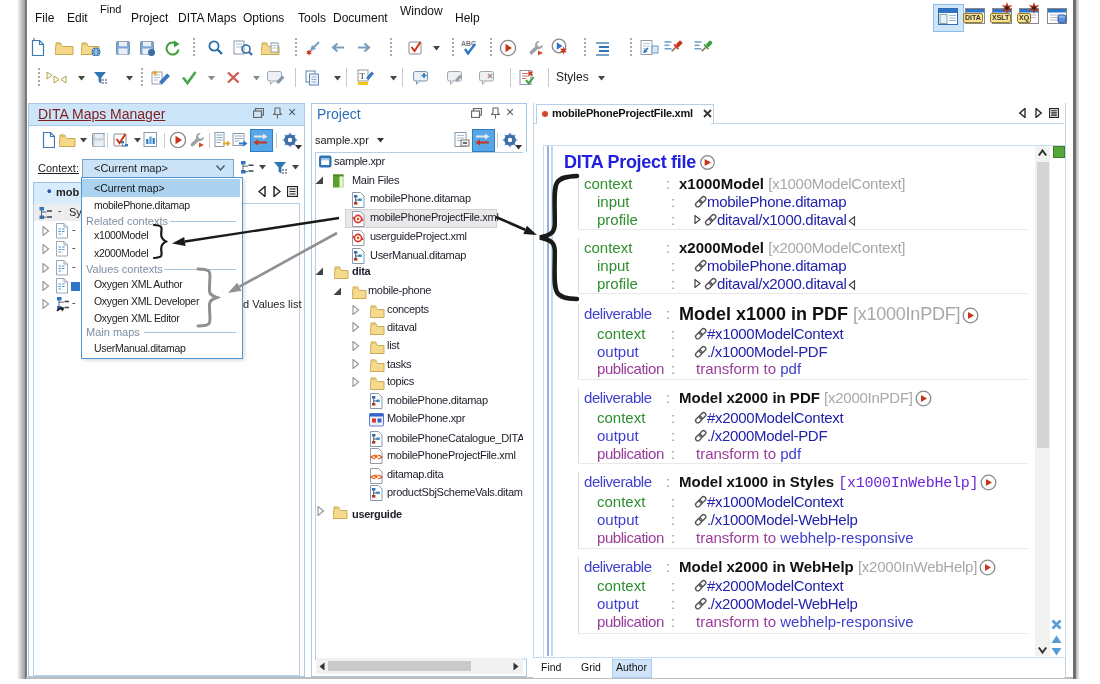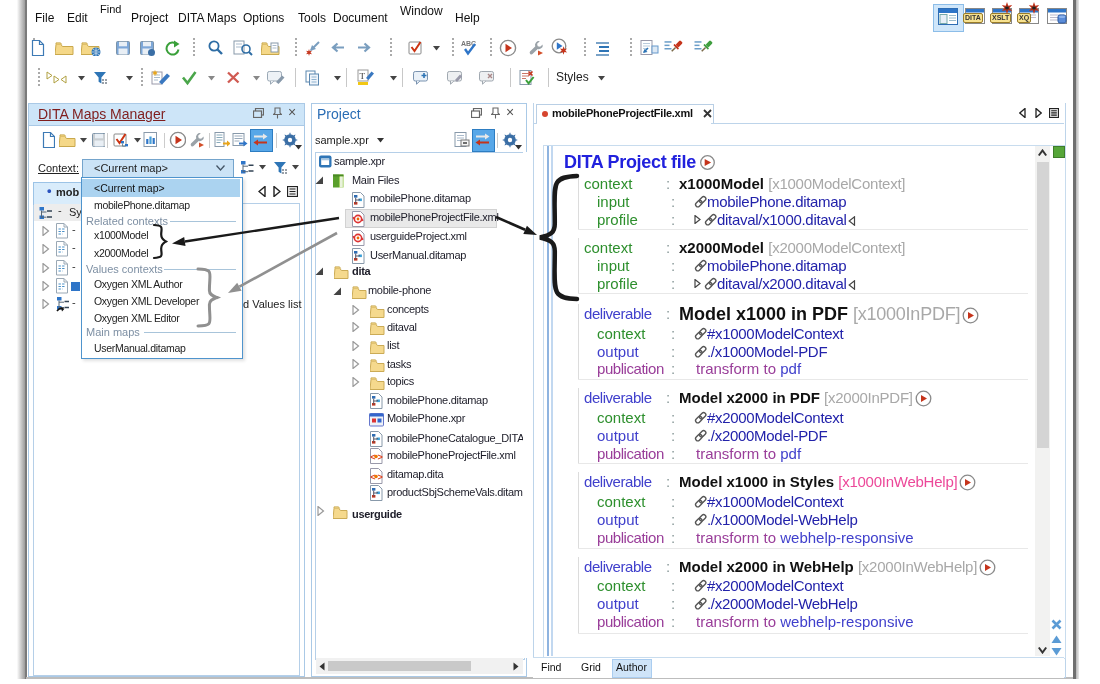--- a/index.html
+++ b/index.html
@@ -831,21 +831,21 @@
     </g>
   </svg>
 <div class="abs" style="left:707px;top:426.9px;white-space:nowrap;font-size:15px;line-height:18px;color:#2222aa;letter-spacing:-0.3px;">./x2000Model-PDF</div>
 <div class="abs" style="left:597px;top:444.6px;white-space:nowrap;font-size:15px;line-height:18px;color:#993d99;letter-spacing:-0.45px;">publication</div>
 <div class="abs" style="left:671px;top:444.6px;white-space:nowrap;font-size:15px;line-height:18px;color:#8a9a9a;">:</div>
 <div class="abs" style="left:696px;top:444.6px;white-space:nowrap;font-size:15px;line-height:18px;"><span style="color:#993d99;">transform to</span> <span style="color:#4040cc;">pdf</span></div>
 <div class="abs" style="left:578px;top:472px;width:1px;height:75.5px;background:#dcdcdc;"></div>
 <div class="abs" style="left:578px;top:547.5px;width:450px;height:1px;background:#e8e8e8;"></div>
 <div class="abs" style="left:584px;top:473.1px;white-space:nowrap;font-size:15px;line-height:18px;color:#4040cc;letter-spacing:-0.45px;">deliverable</div>
 <div class="abs" style="left:666px;top:473.1px;white-space:nowrap;font-size:15px;line-height:18px;color:#8a9a9a;">:</div>
-<div class="abs" style="left:679px;top:473.1px;white-space:nowrap;font-size:15px;line-height:18px;"><b style="color:#111;">Model x1000 in Styles</b> <span style="color:#ec4899;letter-spacing:-0.25px;">[x1000InWebHelp]</span><svg width="17" height="17" viewBox="0 0 17 17" style="vertical-align:-4px;margin-left:2px;">
+<div class="abs" style="left:679px;top:473.1px;white-space:nowrap;font-size:15px;line-height:18px;"><b style="color:#111;">Model x1000 in Styles</b> <span style="color:#6d28d9;letter-spacing:-0.25px;font-family:Liberation Mono, monospace;">[x1000InWebHelp]</span><svg width="17" height="17" viewBox="0 0 17 17" style="vertical-align:-4px;margin-left:2px;">
       <circle cx="8.5" cy="8.5" r="7.3" fill="#fff" stroke="#8a8a8a" stroke-width="1.3"></circle>
       <path d="M6 5 L12 8.5 L6 12 z" fill="#c5341b"></path>
     </svg></div>
 <div class="abs" style="left:597px;top:493.3px;white-space:nowrap;font-size:15px;line-height:18px;color:#2d8f2d;">context</div>
 <div class="abs" style="left:671px;top:493.3px;white-space:nowrap;font-size:15px;line-height:18px;color:#8a9a9a;">:</div>
 <svg class="abs" style="left:694px;top:495.3px;" width="13" height="13" viewBox="0 0 13 13">
     <g fill="none" stroke="#555" stroke-width="1.4" transform="rotate(-45 6.5 6.5)">
       <rect x="0.2" y="4.6" width="7.2" height="4.4" rx="2.2"></rect>
       <rect x="5.6" y="4.6" width="7.2" height="4.4" rx="2.2"></rect>
     </g>

